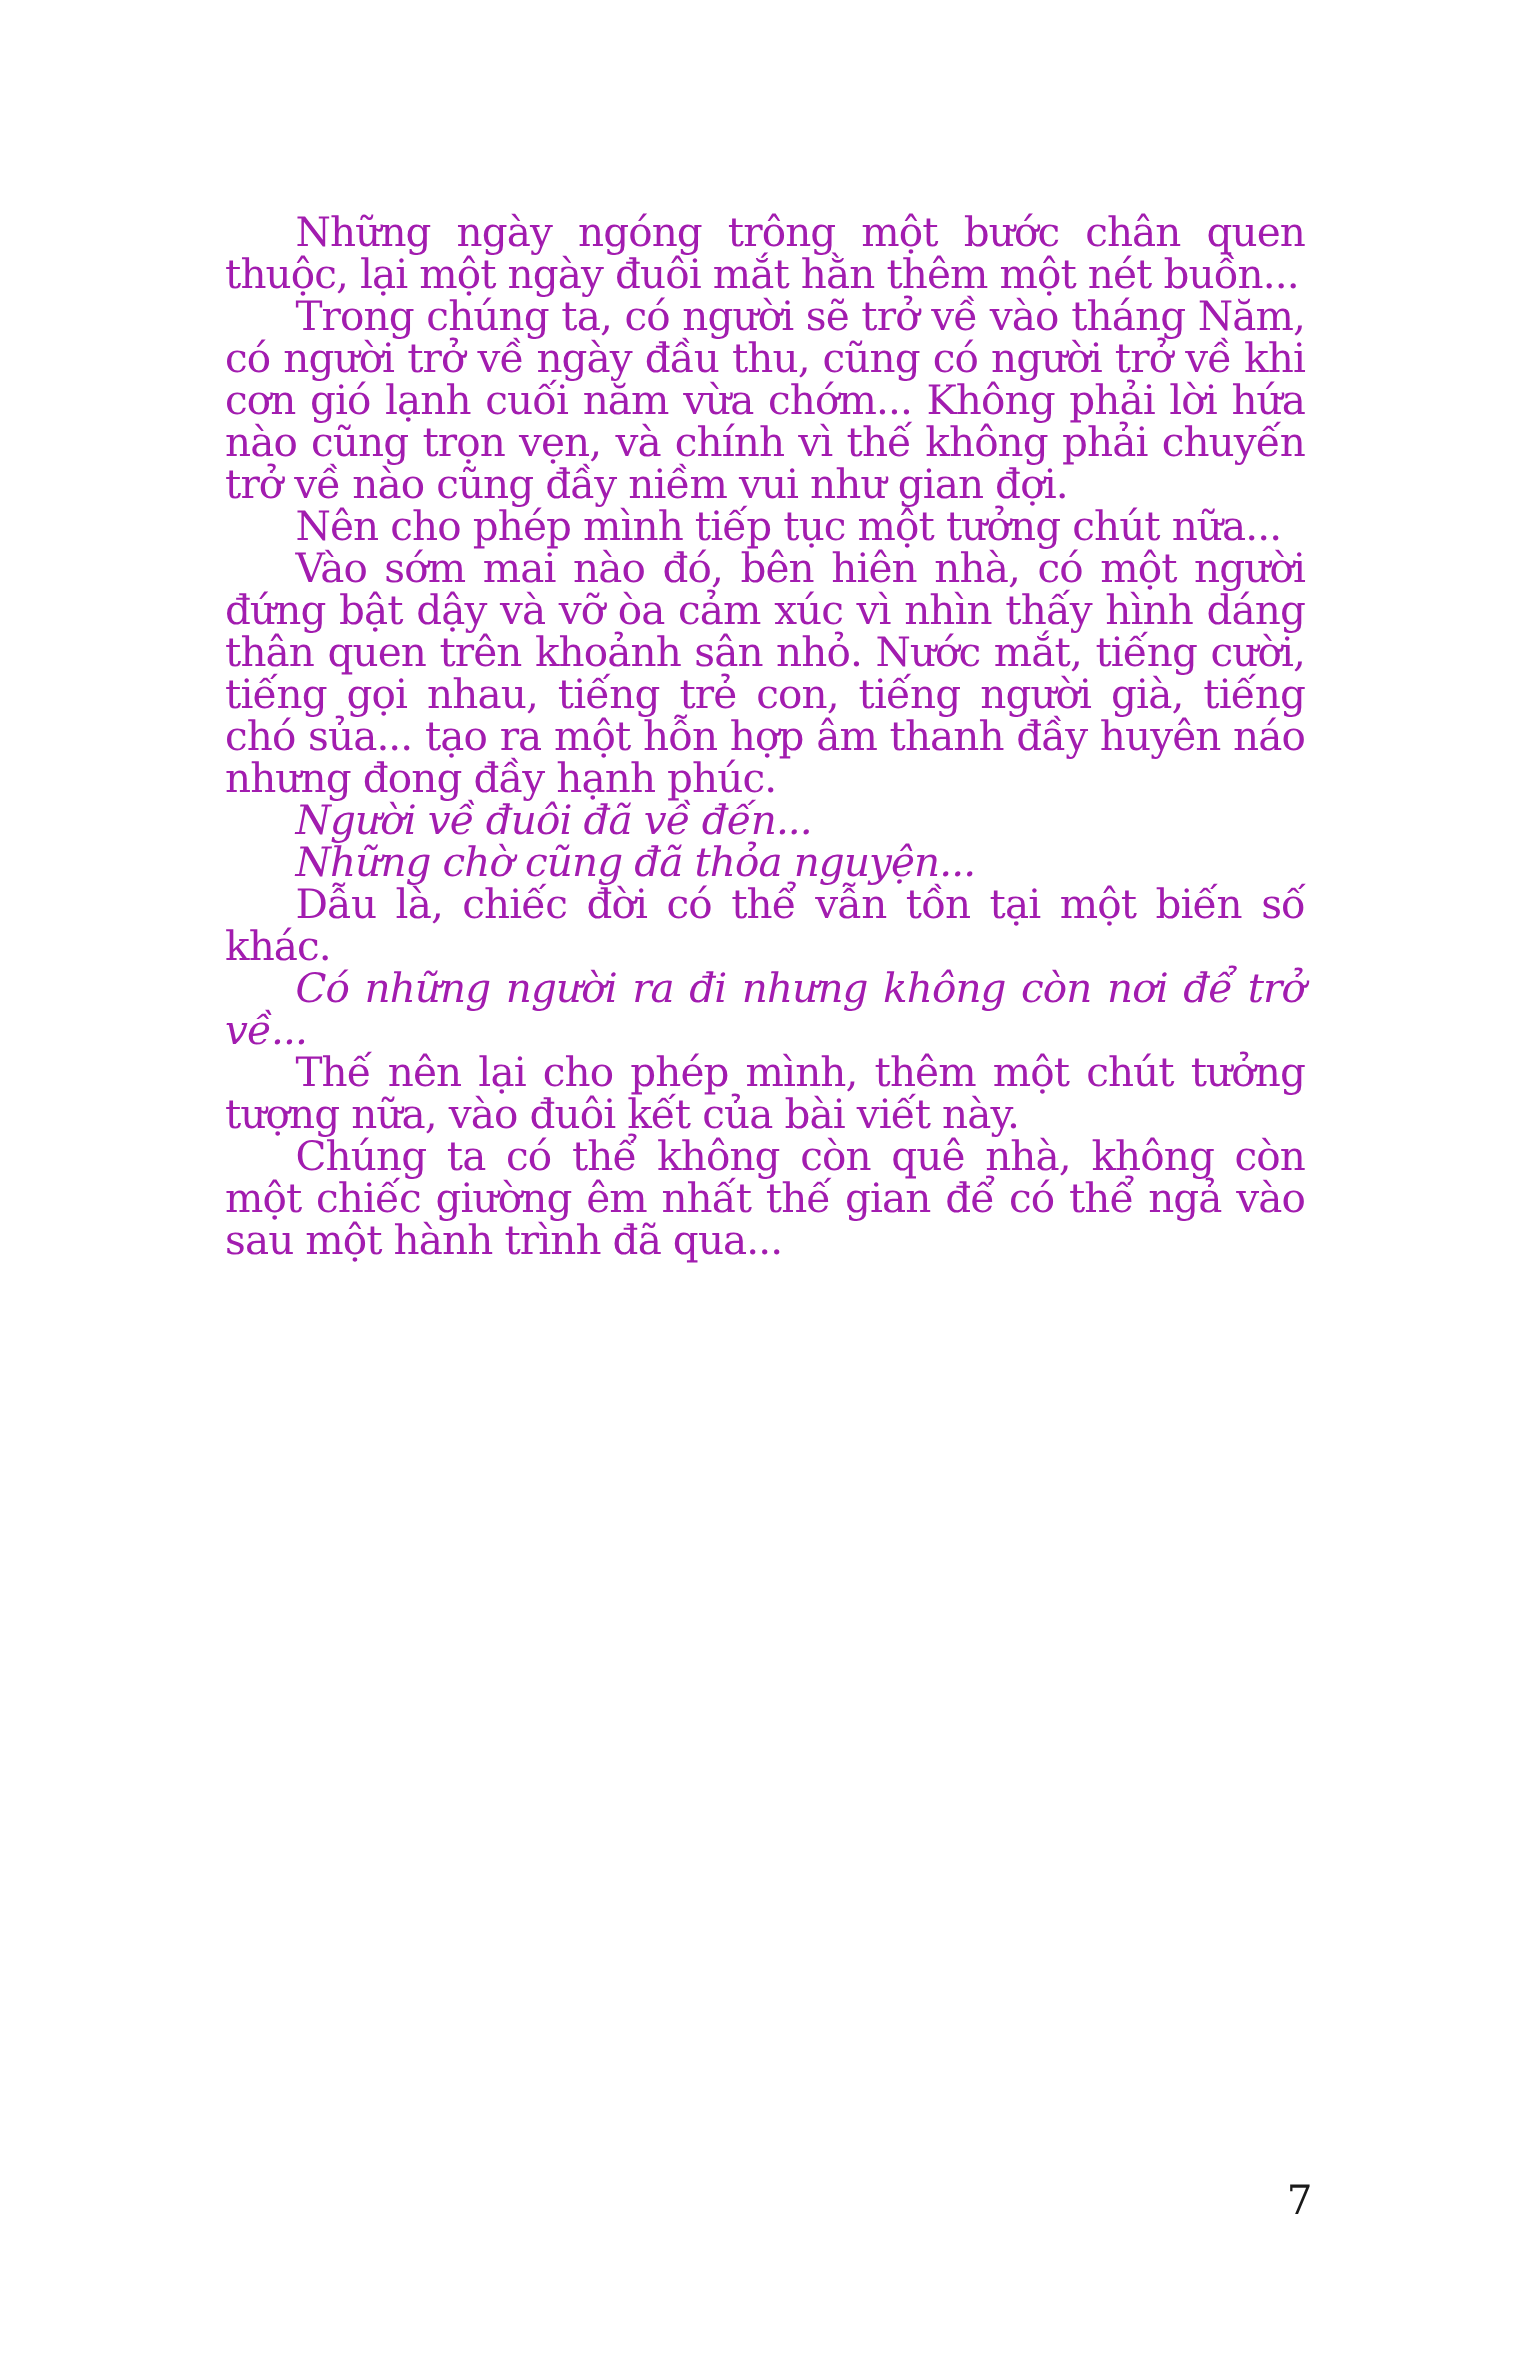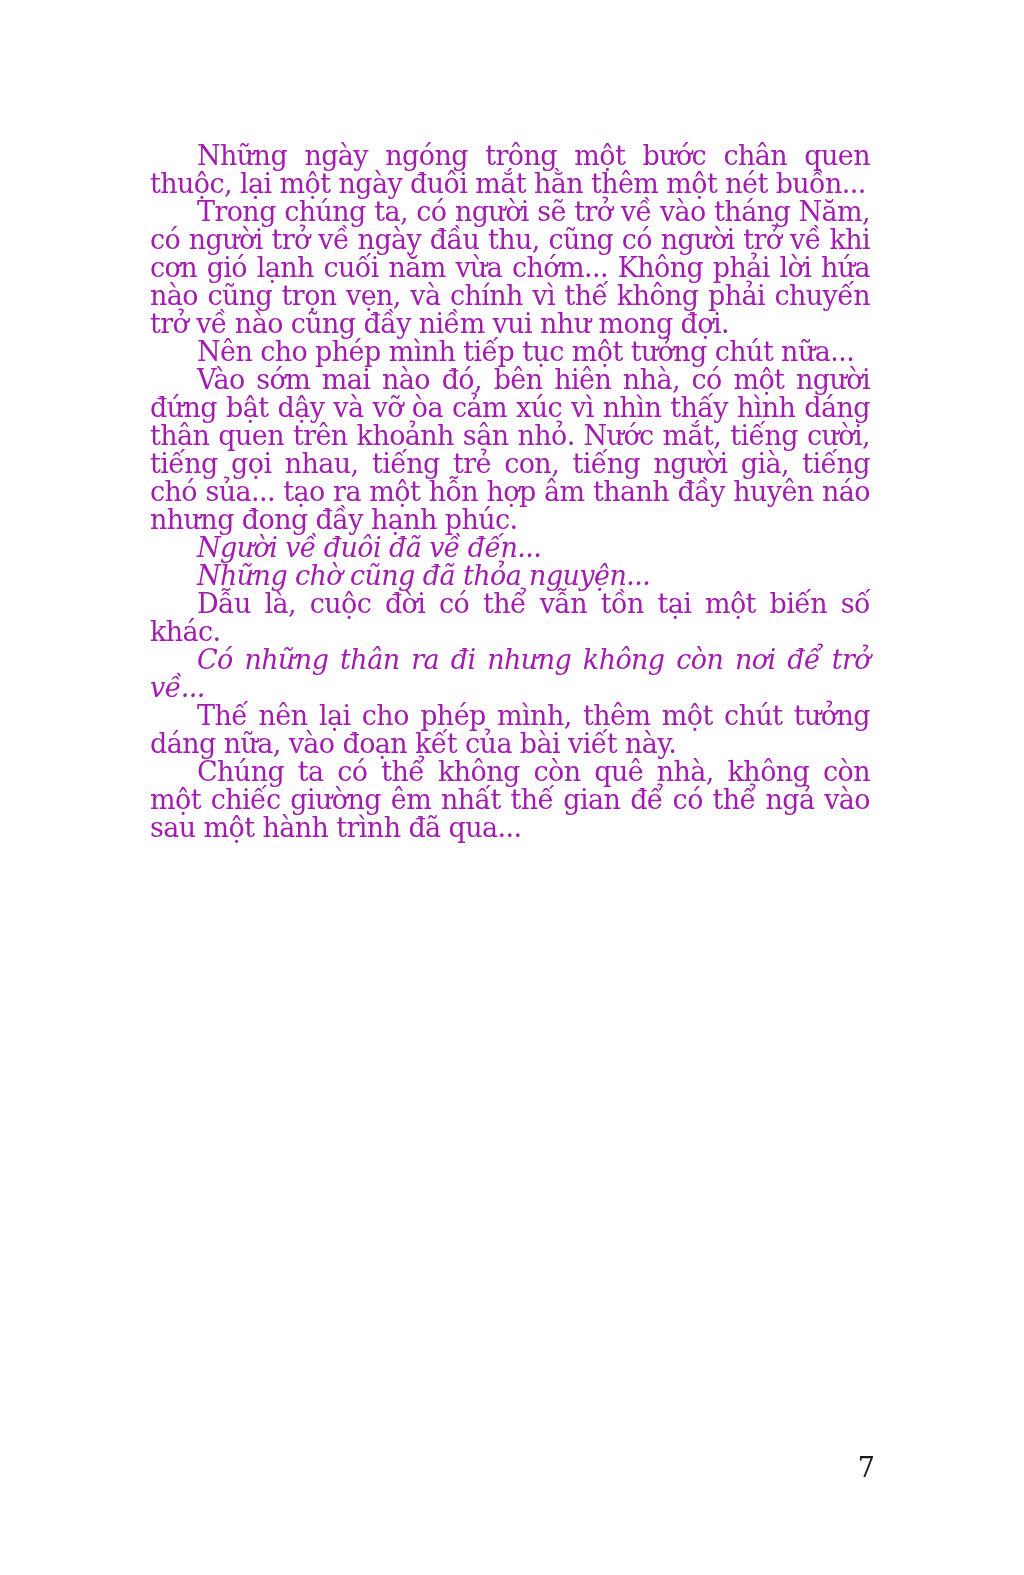--- a/index.html
+++ b/index.html
@@ -53,24 +53,24 @@
     font-size: 27px;
     line-height: 40px;
   }
 </style>
 </head>
 <body>
 
 <div class="page">
   <div class="text-block">
     <p class="para">Những ngày ngóng trông một bước chân quen thuộc, lại một ngày đuôi mắt hằn thêm một nét buồn...</p>
-    <p class="para">Trong chúng ta, có người sẽ trở về vào tháng Năm, có người trở về ngày đầu thu, cũng có người trở về khi cơn gió lạnh cuối năm vừa chớm... Không phải lời hứa nào cũng trọn vẹn, và chính vì thế không phải chuyến trở về nào cũng đầy niềm vui như mong đợi.</p>
+    <p class="para">Trong chúng ta, có người sẽ trở về vào tháng Năm, có người trở về ngày đầu thu, cũng có người trở về khi cơn gió lạnh cuối năm vừa chớm... Không phải lời hứa nào cũng trọn vẹn, và chính vì thế không phải chuyến trở về nào cũng đầy niềm vui như gian đợi.</p>
     <p class="para">Nên cho phép mình tiếp tục một tưởng chút nữa...</p>
     <p class="para">Vào sớm mai nào đó, bên hiên nhà, có một người đứng bật dậy và vỡ òa cảm xúc vì nhìn thấy hình dáng thân quen trên khoảnh sân nhỏ. Nước mắt, tiếng cười, tiếng gọi nhau, tiếng trẻ con, tiếng người già, tiếng chó sủa... tạo ra một hỗn hợp âm thanh đầy huyên náo nhưng đong đầy hạnh phúc.</p>
     <p class="para italic">Người về đuôi đã về đến...</p>
     <p class="para italic">Những chờ cũng đã thỏa nguyện...</p>
-    <p class="para">Dẫu là, cuộc đời có thể vẫn tồn tại một biến số khác.</p>
-    <p class="para italic">Có những thân ra đi nhưng không còn nơi để trở về...</p>
-    <p class="para">Thế nên lại cho phép mình, thêm một chút tưởng dáng nữa, vào đoạn kết của bài viết này.</p>
+    <p class="para">Dẫu là, chiếc đời có thể vẫn tồn tại một biến số khác.</p>
+    <p class="para italic">Có những người ra đi nhưng không còn nơi để trở về...</p>
+    <p class="para">Thế nên lại cho phép mình, thêm một chút tưởng tượng nữa, vào đuôi kết của bài viết này.</p>
     <p class="para">Chúng ta có thể không còn quê nhà, không còn một chiếc giường êm nhất thế gian để có thể ngả vào sau một hành trình đã qua...</p>
   </div>
   <div class="page-number">7</div>
 </div>
 
 </body></html>

